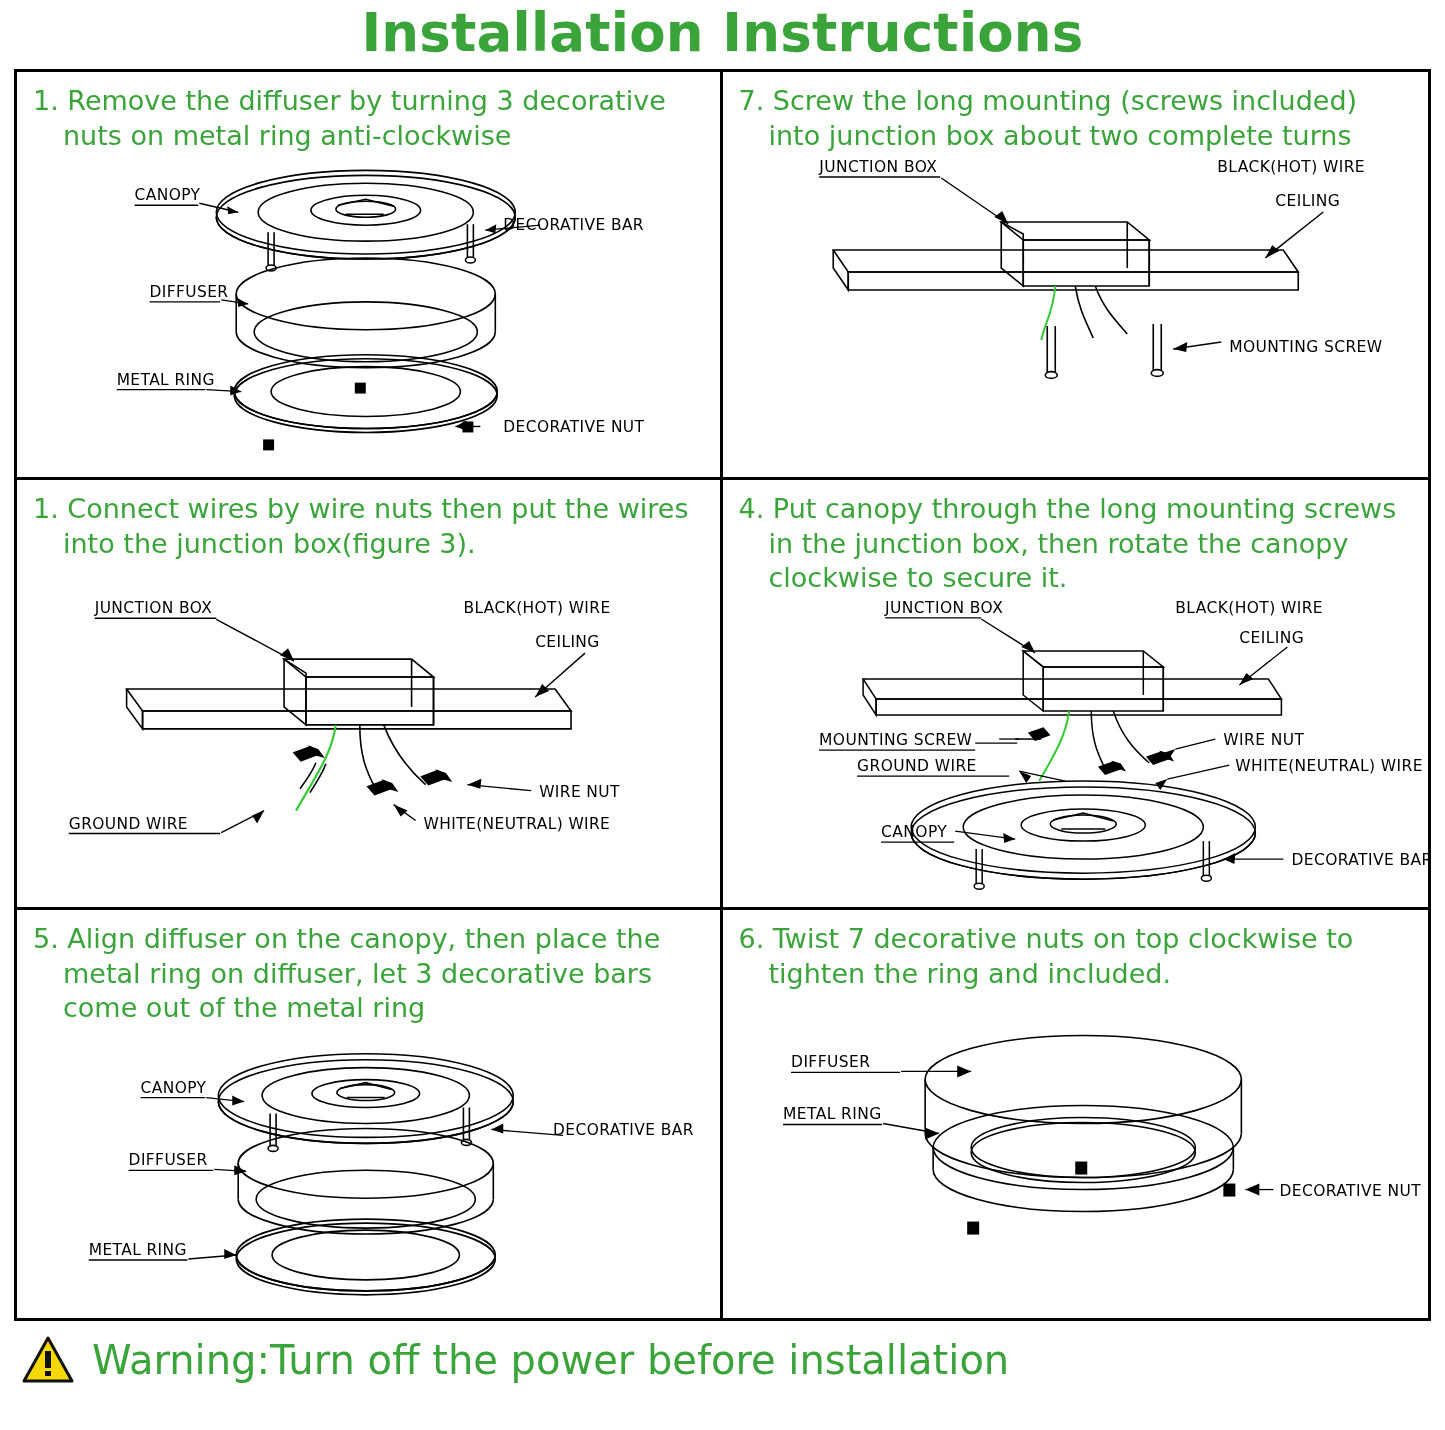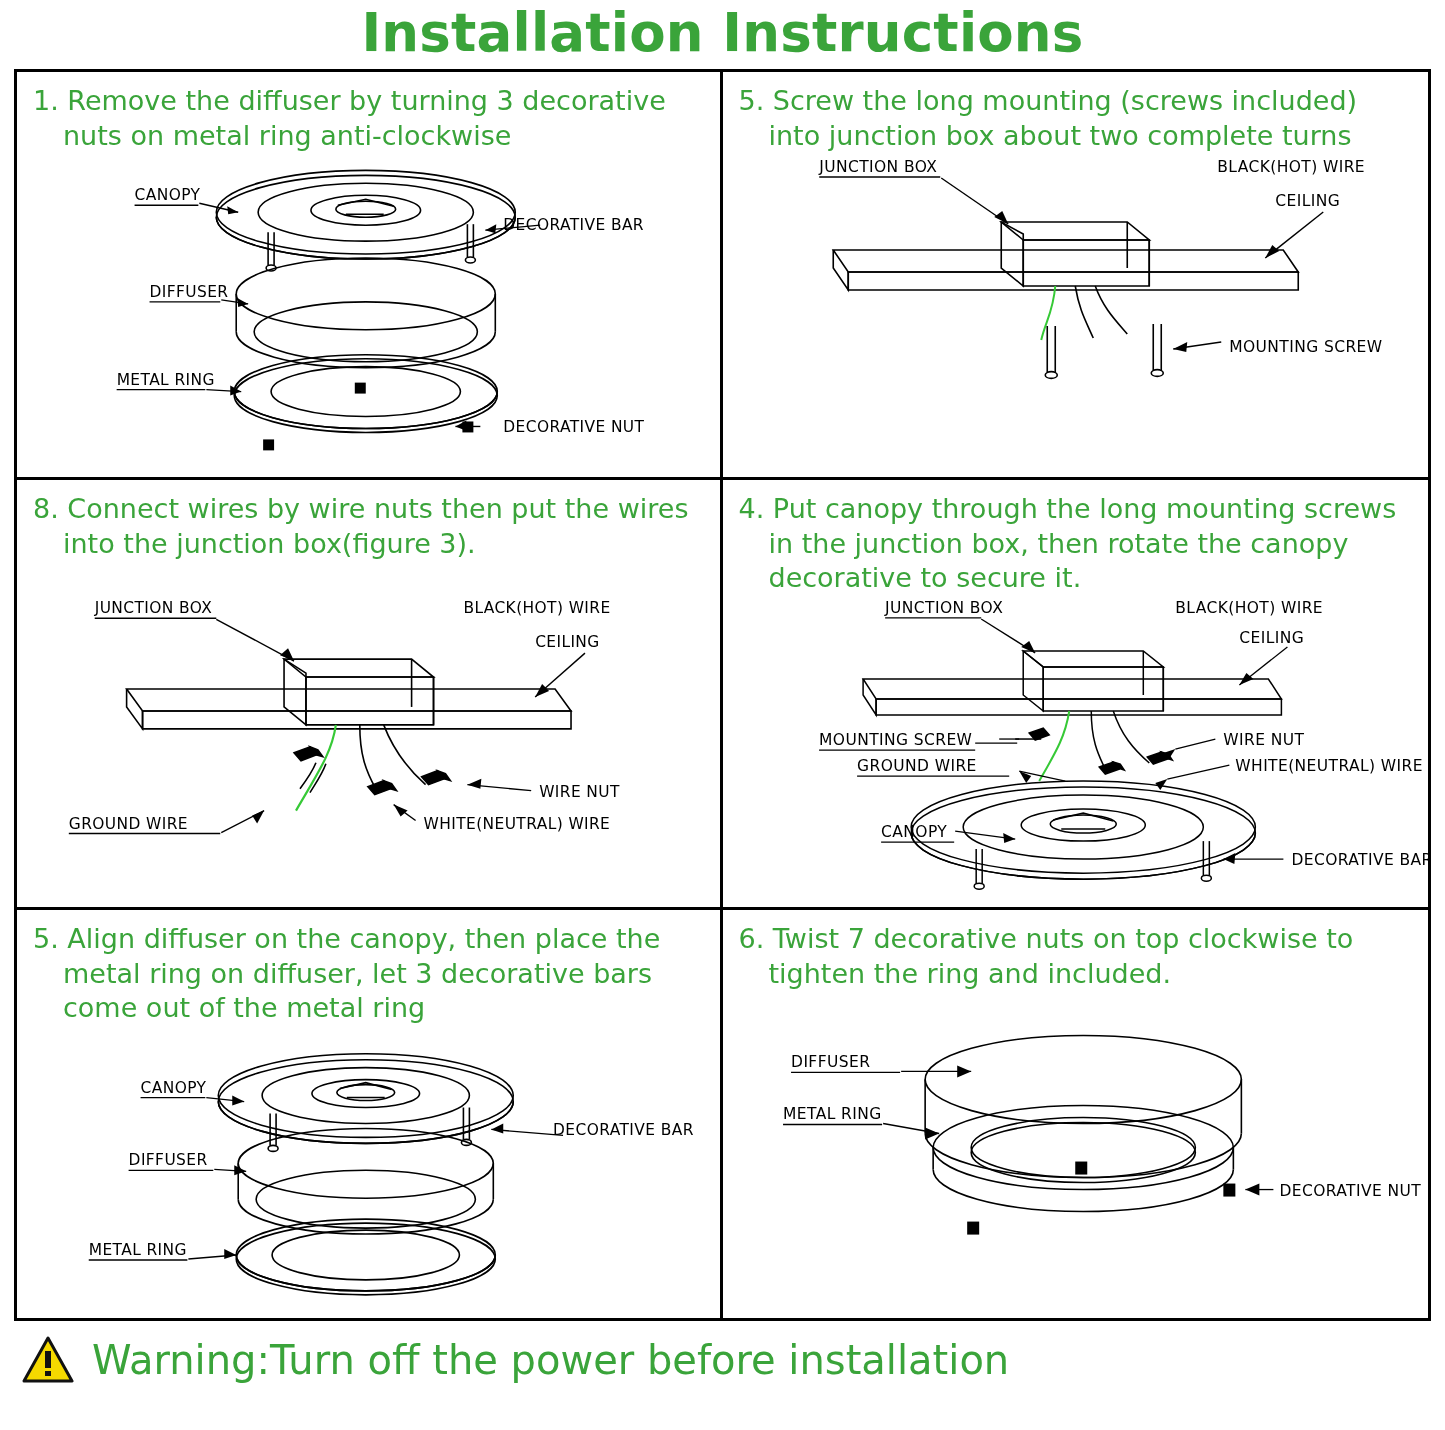--- a/index.html
+++ b/index.html
@@ -156,21 +156,21 @@
             <text x="100" y="313">METAL RING</text>
             <line x1="100" y1="318" x2="189" y2="318" stroke="#000" stroke-width="1.3"></line>
             <text x="488" y="361">DECORATIVE NUT</text>
           </g>
         </svg>
       </div>
     </div>
 
     <div class="cell col2 row1">
       <div class="step-text">
-        <span>5. Screw the long mounting (screws included)</span>
+        <span>7. Screw the long mounting (screws included)</span>
         <span class="indent">into junction box about two complete turns</span>
       </div>
       <div class="fig">
         <svg viewBox="0 0 705 405" preserveAspectRatio="xMidYMid meet">
           <g fill="none" stroke="#000" stroke-width="1.6">
 
             <path d="M110 178 L560 178 L575 200 L125 200 Z"></path>
             <path d="M110 178 L110 196 L125 218 L125 200"></path>
             <path d="M125 200 L575 200 L575 218 L125 218 Z"></path>
 
@@ -207,21 +207,21 @@
             <text x="494" y="100">BLACK(HOT) WIRE</text>
             <text x="552" y="134">CEILING</text>
             <text x="506" y="280">MOUNTING SCREW</text>
           </g>
         </svg>
       </div>
     </div>
 
     <div class="cell col1 row2">
       <div class="step-text">
-        <span>8. Connect wires by wire nuts then put the wires</span>
+        <span>1. Connect wires by wire nuts then put the wires</span>
         <span class="indent">into the junction box(figure 3).</span>
       </div>
       <div class="fig">
         <svg viewBox="0 0 705 425" preserveAspectRatio="xMidYMid meet">
           <g fill="none" stroke="#000" stroke-width="1.6">
             <path d="M110 208 L540 208 L556 230 L126 230 Z"></path>
             <path d="M110 208 L110 226 L126 248 L126 230"></path>
             <path d="M126 230 L556 230 L556 248 L126 248 Z"></path>
             <path d="M268 178 L268 226 L290 244 L290 192 Z"></path>
             <path d="M268 178 L396 178 L418 196 L290 196 Z"></path>
@@ -270,21 +270,21 @@
             <text x="408" y="348">WHITE(NEUTRAL) WIRE</text>
           </g>
         </svg>
       </div>
     </div>
 
     <div class="cell col2 row2">
       <div class="step-text">
         <span>4. Put canopy through the long mounting screws</span>
         <span class="indent">in the junction box, then rotate the canopy</span>
-        <span class="indent">decorative to secure it.</span>
+        <span class="indent">clockwise to secure it.</span>
       </div>
       <div class="fig">
         <svg viewBox="0 0 705 425" preserveAspectRatio="xMidYMid meet">
           <g fill="none" stroke="#000" stroke-width="1.5">
 
             <path d="M140 198 L545 198 L558 218 L153 218 Z"></path>
             <path d="M140 198 L140 214 L153 234 L153 218"></path>
             <path d="M153 218 L558 218 L558 234 L153 234 Z"></path>
 
             <path d="M300 170 L300 214 L320 230 L320 186 Z"></path>

